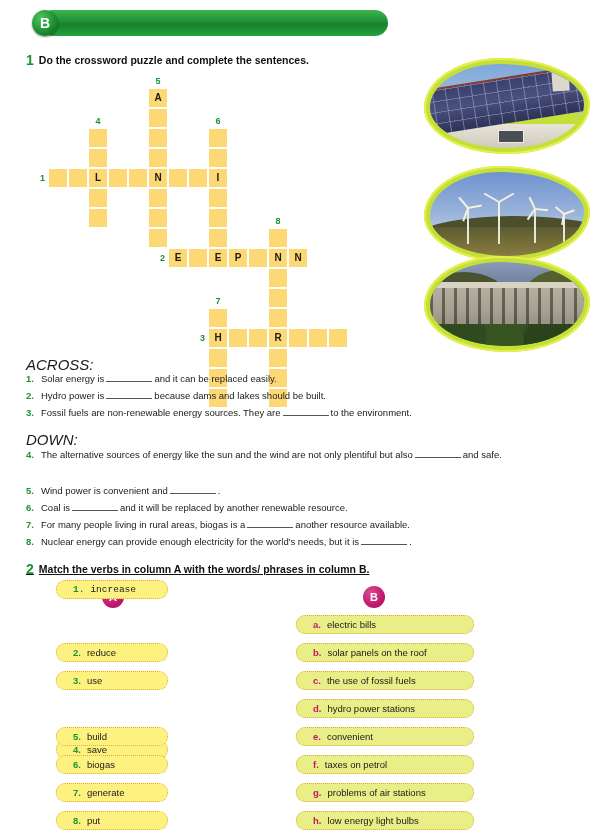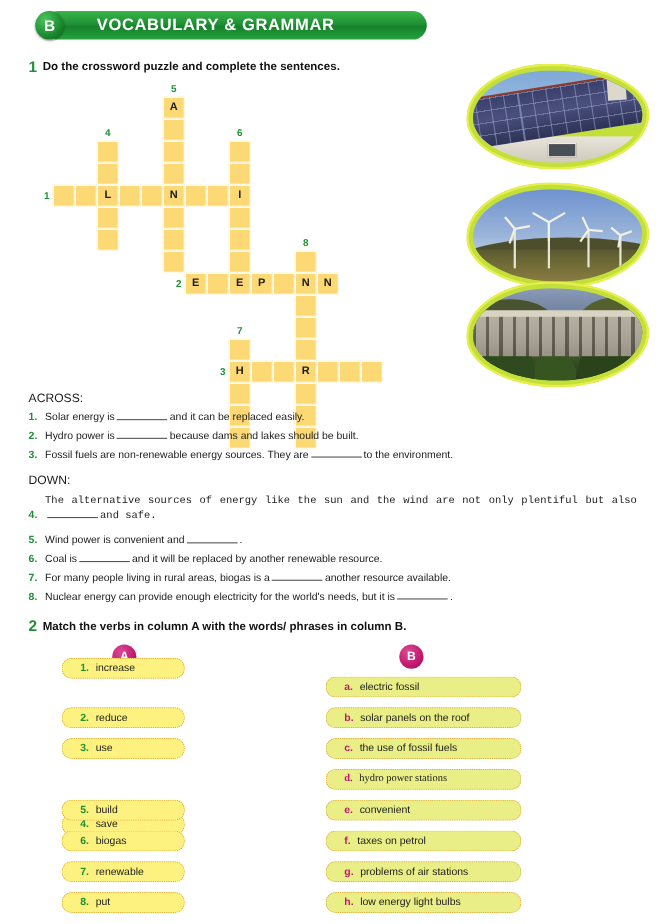--- a/index.html
+++ b/index.html
@@ -110,22 +110,23 @@
     width: 20px;
   }
   .cw-num.left {
     text-align: right;
     width: 14px;
   }
 
   
   .clue-head {
     position: absolute;
-    font-size: 11px;
+    font-size: 15px;
     color: #1a1a1a;
+    font-style: italic;
   }
   .clue {
     position: absolute;
     font-size: 9.5px;
     color: #1a1a1a;
     line-height: 13px;
   }
   .clue .n {
     color: #1e9134;
     font-weight: bold;
@@ -312,21 +313,20 @@
   }
 </style>
 </head>
 <body>
 
 <div class="banner">
   <div class="banner-bar"></div>
   <div class="banner-badge">
     <span>B</span>
   </div>
-  <div class="banner-title">VOCABULARY &amp; GRAMMAR</div>
 </div>
 
 <div class="ex-head" style="left:26px; top:52px;">
   <span class="ex-num">1</span><span>Do the crossword puzzle and complete the sentences.</span>
 </div>
 
 <div id="crossword">
     <div class="cw-cell" style="left: 48px; top: 168px;"></div>
     <div class="cw-cell" style="left: 68px; top: 168px;"></div>
     <div class="cw-cell" style="left: 88px; top: 168px;">L</div>
@@ -455,54 +455,54 @@
 <div class="clue" style="left:26px; top:389px;">
   <span class="n">2.</span><span class="body"><span>Hydro power is</span><span class="blank"></span><span>because dams and lakes should be built.</span></span>
 </div>
 <div class="clue" style="left:26px; top:406px;">
   <span class="n">3.</span><span class="body"><span>Fossil fuels are non-renewable energy sources. They are</span><span class="blank"></span><span>to the environment.</span></span>
 </div>
 
 <div class="clue-head" style="left:26px; top:431px;">DOWN:</div>
 
 <div class="clue justify" style="left:26px; top:448px; width:560px;">
-  <span class="n">4.</span><span class="body" style="width:538px;font-family:Liberation Mono, monospace;"><span>The alternative sources of energy like the sun and the wind are not only plentiful but also</span><span class="blank"></span><span>and safe.</span></span>
+  <span class="n">4.</span><span class="body" style="width:538px;"><span>The alternative sources of energy like the sun and the wind are not only plentiful but also</span><span class="blank"></span><span>and safe.</span></span>
 </div>
 <div class="clue" style="left:26px; top:484px;">
   <span class="n">5.</span><span class="body"><span>Wind power is convenient and</span><span class="blank"></span><span>.</span></span>
 </div>
 <div class="clue" style="left:26px; top:501px;">
   <span class="n">6.</span><span class="body"><span>Coal is</span><span class="blank"></span><span>and it will be replaced by another renewable resource.</span></span>
 </div>
 <div class="clue" style="left:26px; top:518px;">
   <span class="n">7.</span><span class="body"><span>For many people living in rural areas, biogas is a</span><span class="blank"></span><span>another resource available.</span></span>
 </div>
 <div class="clue" style="left:26px; top:535px;">
   <span class="n">8.</span><span class="body"><span>Nuclear energy can provide enough electricity for the world's needs, but it is</span><span class="blank"></span><span>.</span></span>
 </div>
 
-<div class="ex-head" style="left:26px; top:561px;">
+<div class="ex-head" style="left:26px; top:561px;text-decoration:underline;">
   <span class="ex-num">2</span><span>Match the verbs in column A with the words/ phrases in column B.</span>
 </div>
 
 <div class="col-badge" style="left:102px; top:586px;">A</div>
 <div class="col-badge" style="left:363px; top:586px;">B</div>
 
 <div id="column-a">
-    <div class="pill pill-a" style="left: 56px; top: 598px;"><span class="lbl">1.</span><span>increase</span></div>
+    <div class="pill pill-a" style="left: 56px; top: 580px; font-family: Liberation Mono, monospace;"><span class="lbl">1.</span><span>increase</span></div>
     <div class="pill pill-a" style="left: 56px; top: 643px;"><span class="lbl">2.</span><span>reduce</span></div>
     <div class="pill pill-a" style="left: 56px; top: 671px;"><span class="lbl">3.</span><span>use</span></div>
     <div class="pill pill-a" style="left: 56px; top: 740px;"><span class="lbl">4.</span><span>save</span></div>
     <div class="pill pill-a" style="left: 56px; top: 727px;"><span class="lbl">5.</span><span>build</span></div>
     <div class="pill pill-a" style="left: 56px; top: 755px;"><span class="lbl">6.</span><span>biogas</span></div>
-    <div class="pill pill-a" style="left: 56px; top: 783px;"><span class="lbl">7.</span><span>renewable</span></div>
+    <div class="pill pill-a" style="left: 56px; top: 783px;"><span class="lbl">7.</span><span>generate</span></div>
     <div class="pill pill-a" style="left: 56px; top: 811px;"><span class="lbl">8.</span><span>put</span></div>
   </div>
 <div id="column-b">
-    <div class="pill pill-b" style="left: 296px; top: 615px;"><span class="lbl">a.</span><span>electric fossil</span></div>
+    <div class="pill pill-b" style="left: 296px; top: 615px;"><span class="lbl">a.</span><span>electric bills</span></div>
     <div class="pill pill-b" style="left: 296px; top: 643px;"><span class="lbl">b.</span><span>solar panels on the roof</span></div>
     <div class="pill pill-b" style="left: 296px; top: 671px;"><span class="lbl">c.</span><span>the use of fossil fuels</span></div>
-    <div class="pill pill-b" style="left: 296px; top: 699px; font-family: Liberation Serif, serif;"><span class="lbl">d.</span><span>hydro power stations</span></div>
+    <div class="pill pill-b" style="left: 296px; top: 699px;"><span class="lbl">d.</span><span>hydro power stations</span></div>
     <div class="pill pill-b" style="left: 296px; top: 727px;"><span class="lbl">e.</span><span>convenient</span></div>
     <div class="pill pill-b" style="left: 296px; top: 755px;"><span class="lbl">f.</span><span>taxes on petrol</span></div>
     <div class="pill pill-b" style="left: 296px; top: 783px;"><span class="lbl">g.</span><span>problems of air stations</span></div>
     <div class="pill pill-b" style="left: 296px; top: 811px;"><span class="lbl">h.</span><span>low energy light bulbs</span></div>
   </div>
 
 </body></html>

